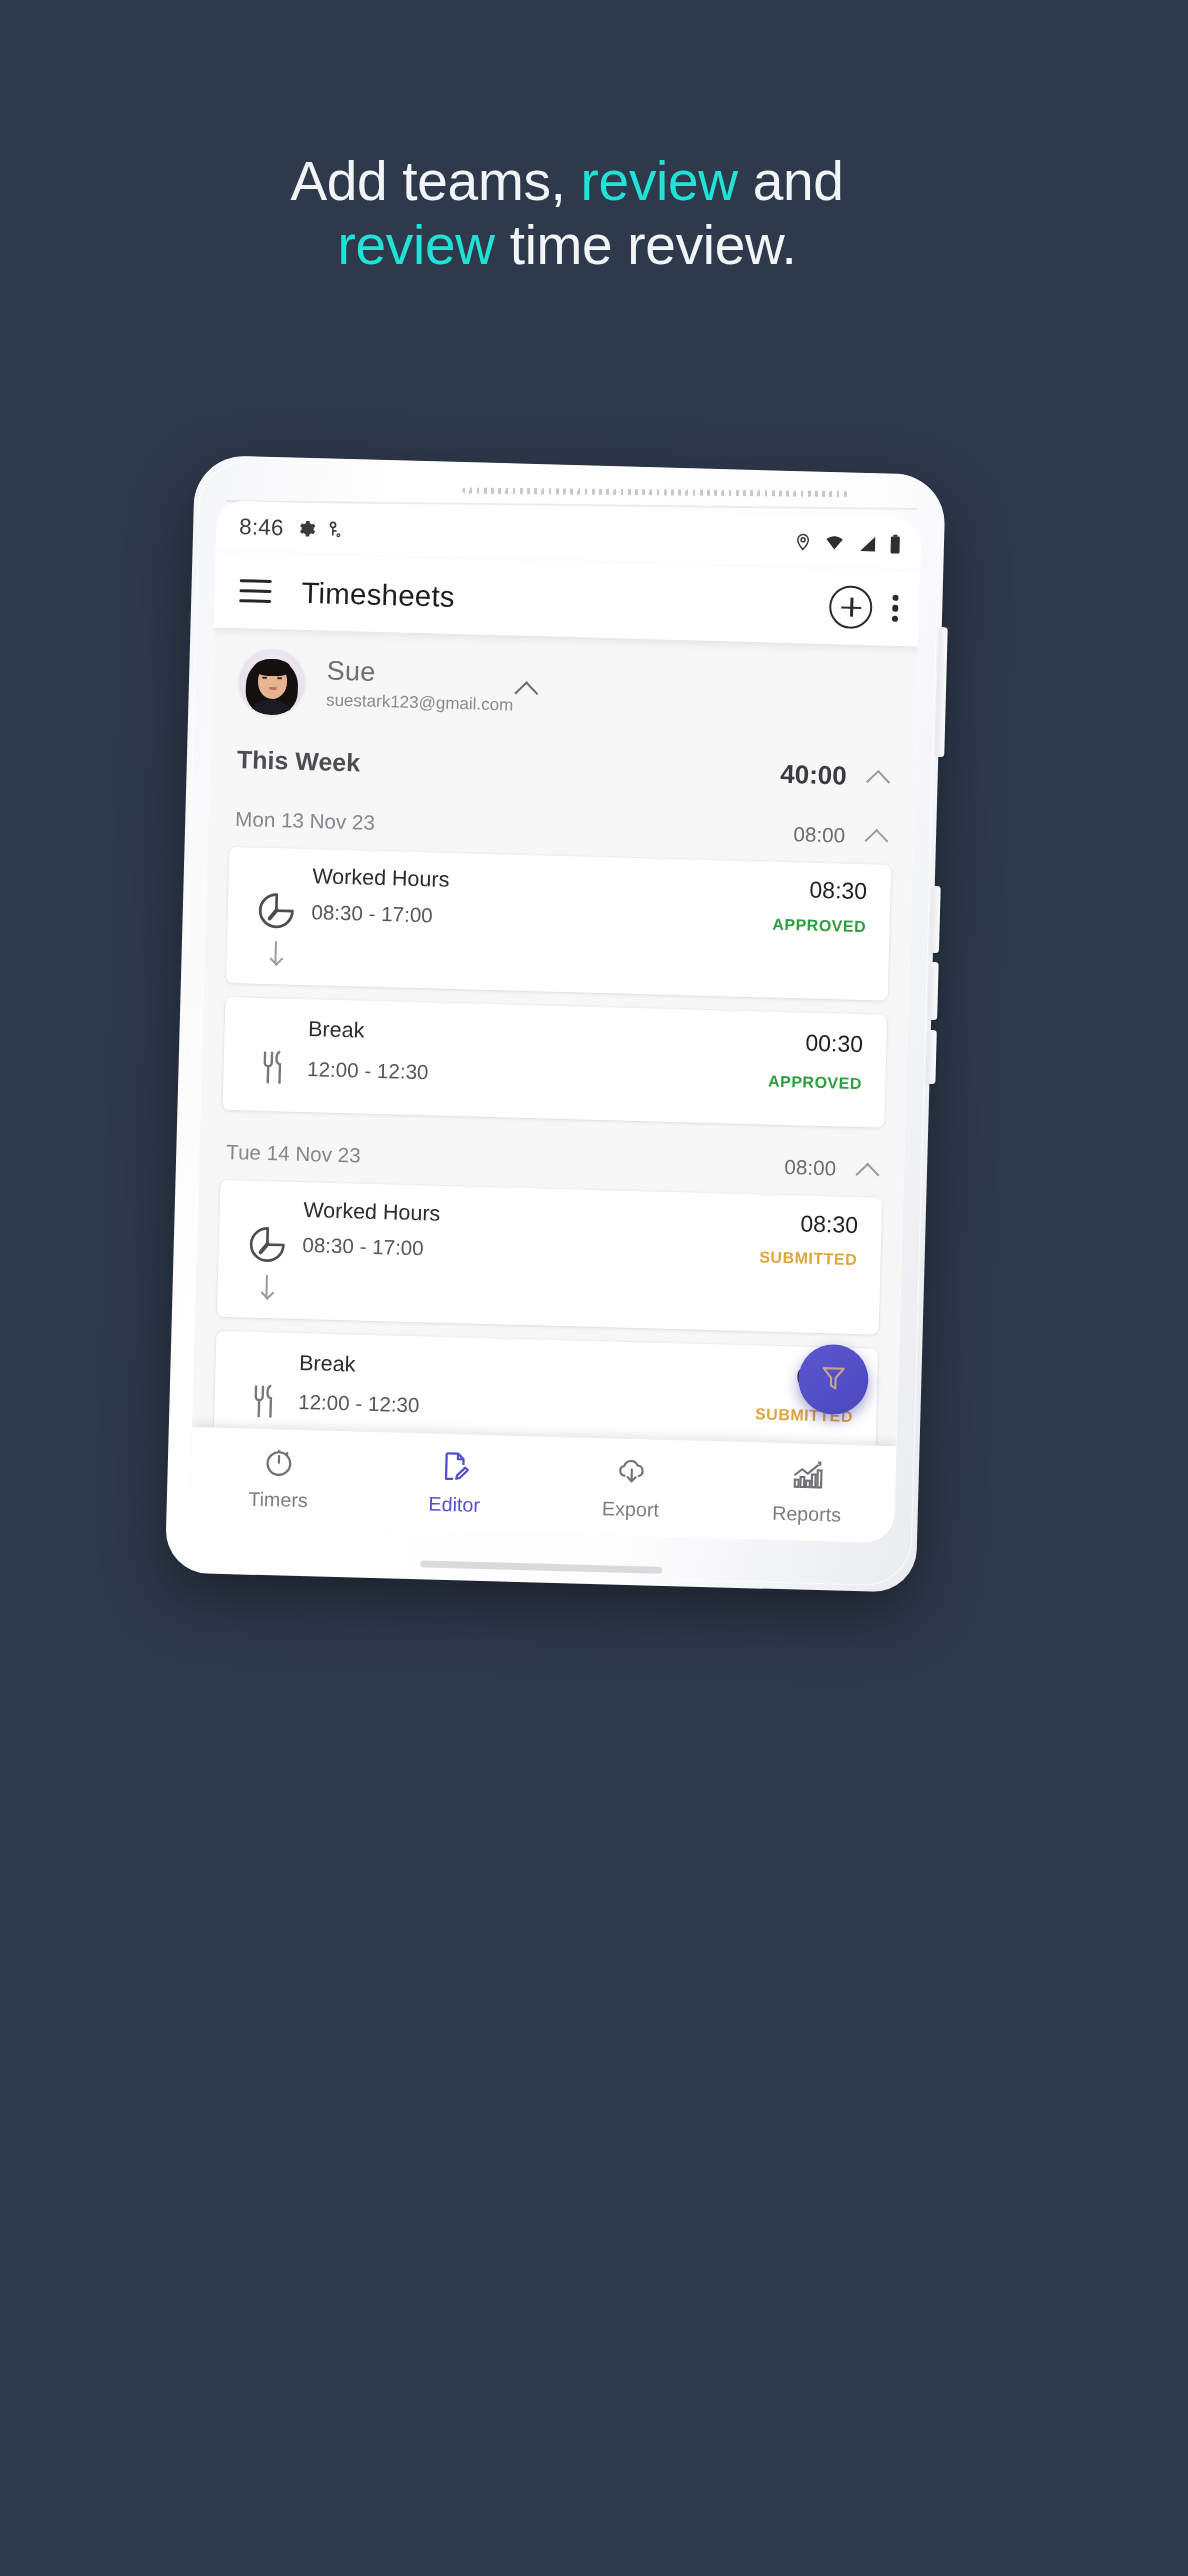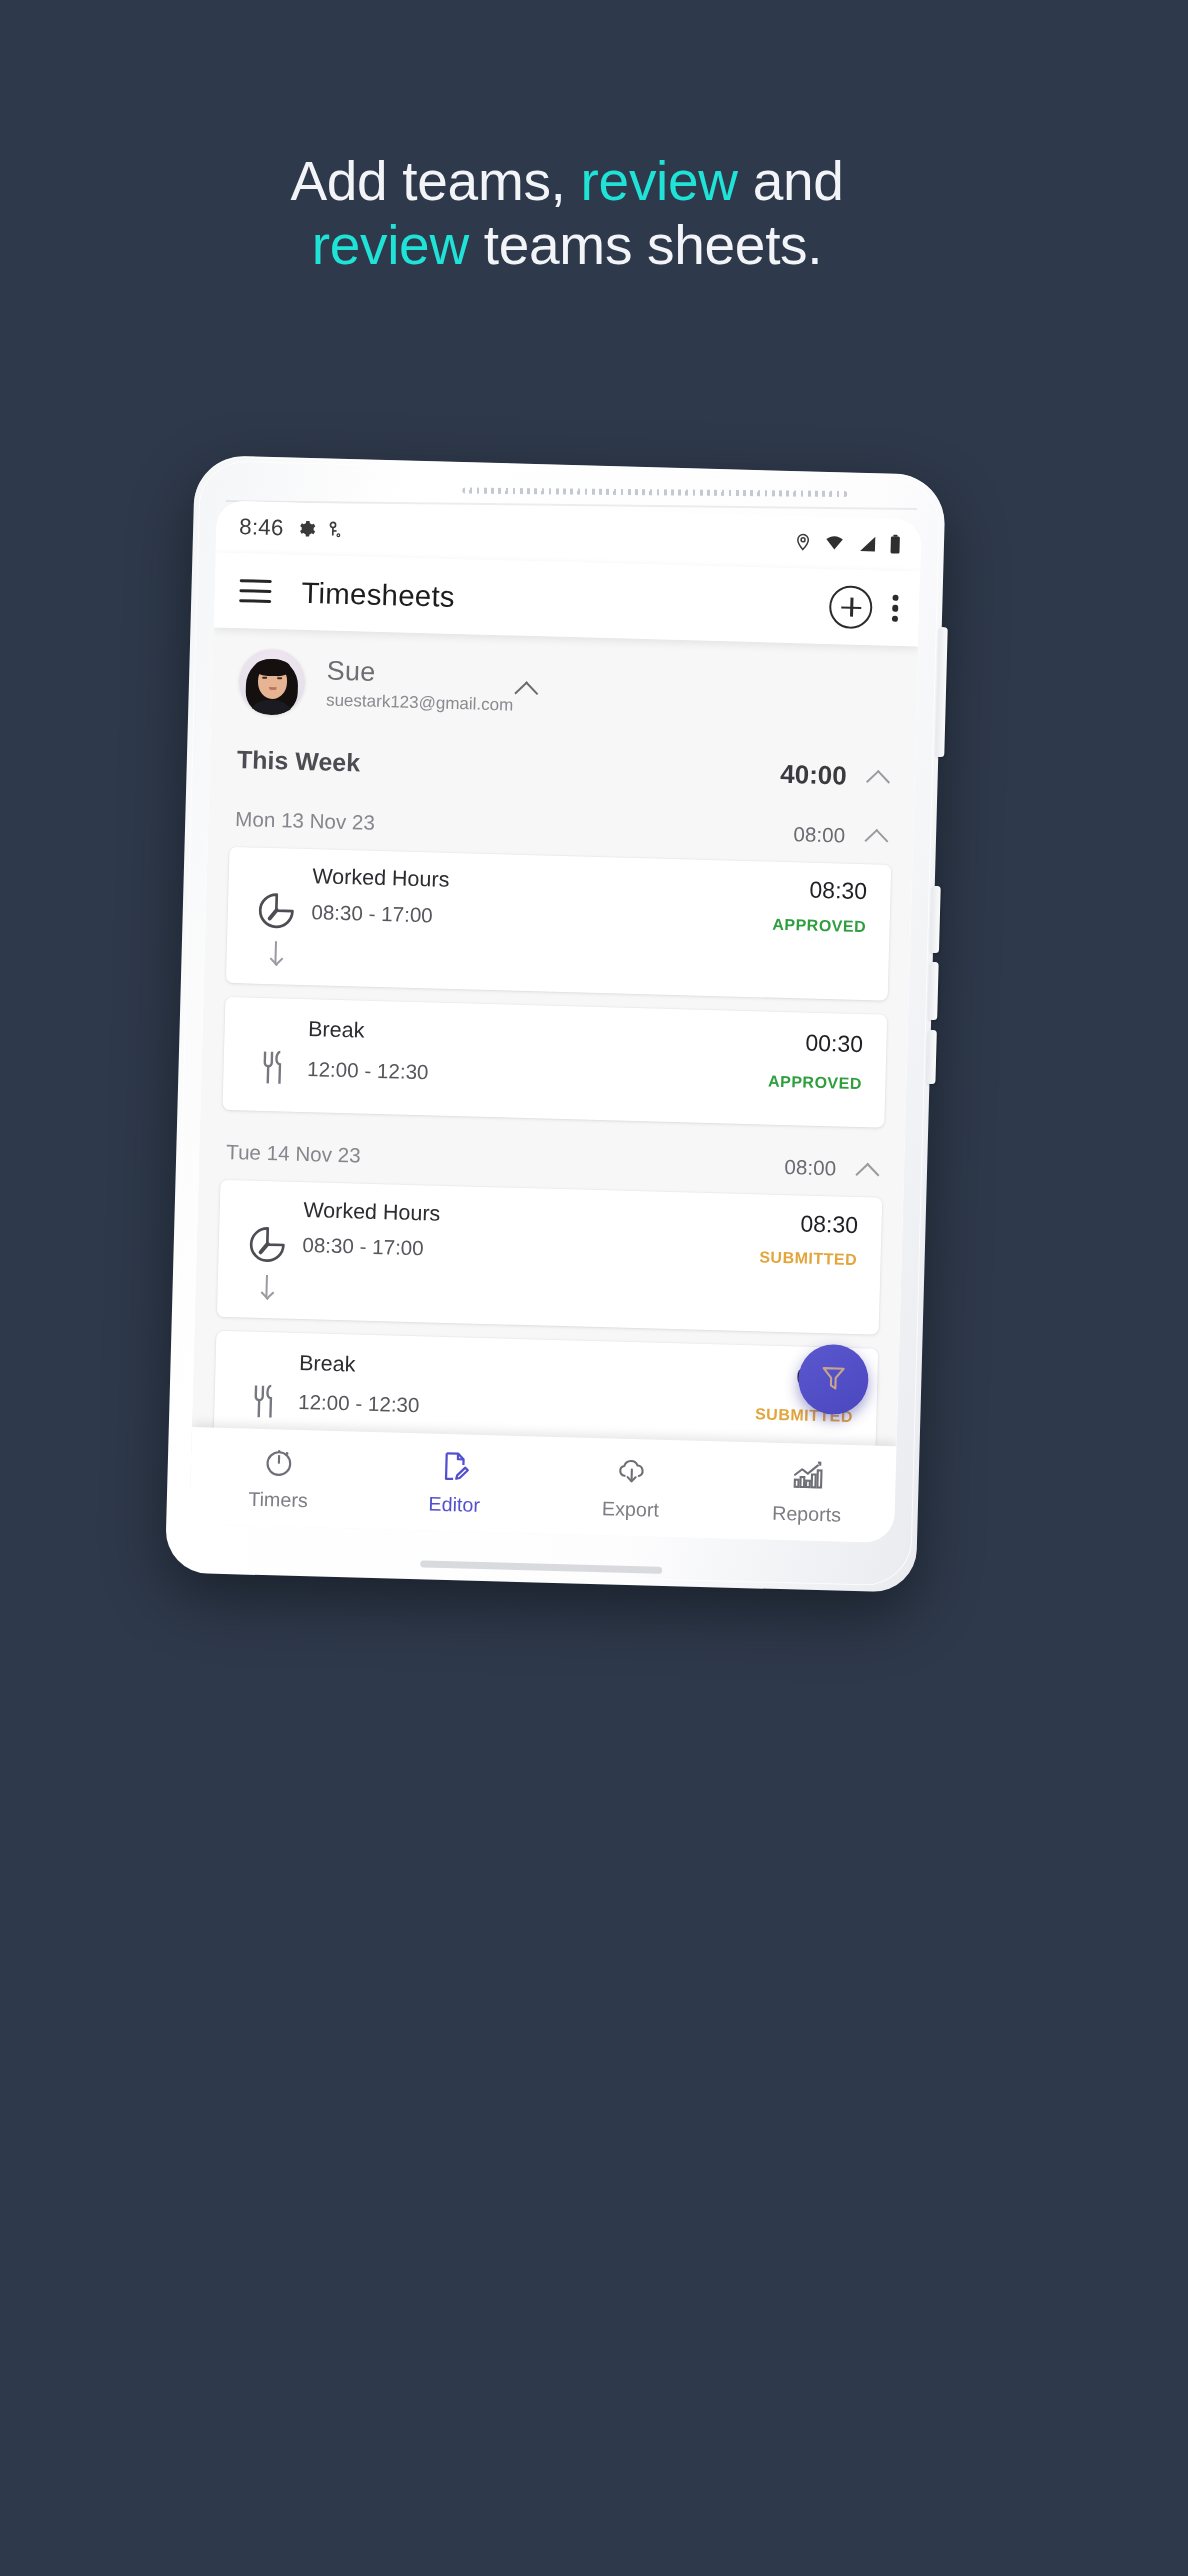--- a/index.html
+++ b/index.html
@@ -212,21 +212,21 @@
 </head>
 <body>
 
 <div id="stage">
 
   <div class="headline">
     <div>
       <span>Add teams, </span><span class="hl-accent">review</span><span> and</span>
     </div>
     <div>
-      <span class="hl-accent">review</span><span> teams sheets.</span>
+      <span class="hl-accent">review</span><span> time review.</span>
     </div>
   </div>
 
   <div id="phone-wrap">
     <div class="phone-body">
       <div class="phone-edge-hl"></div>
       <div class="speaker-grille"></div>
       <div class="bezel-line"></div>
       <div class="side-btn b1"></div>
       <div class="side-btn b2"></div>

